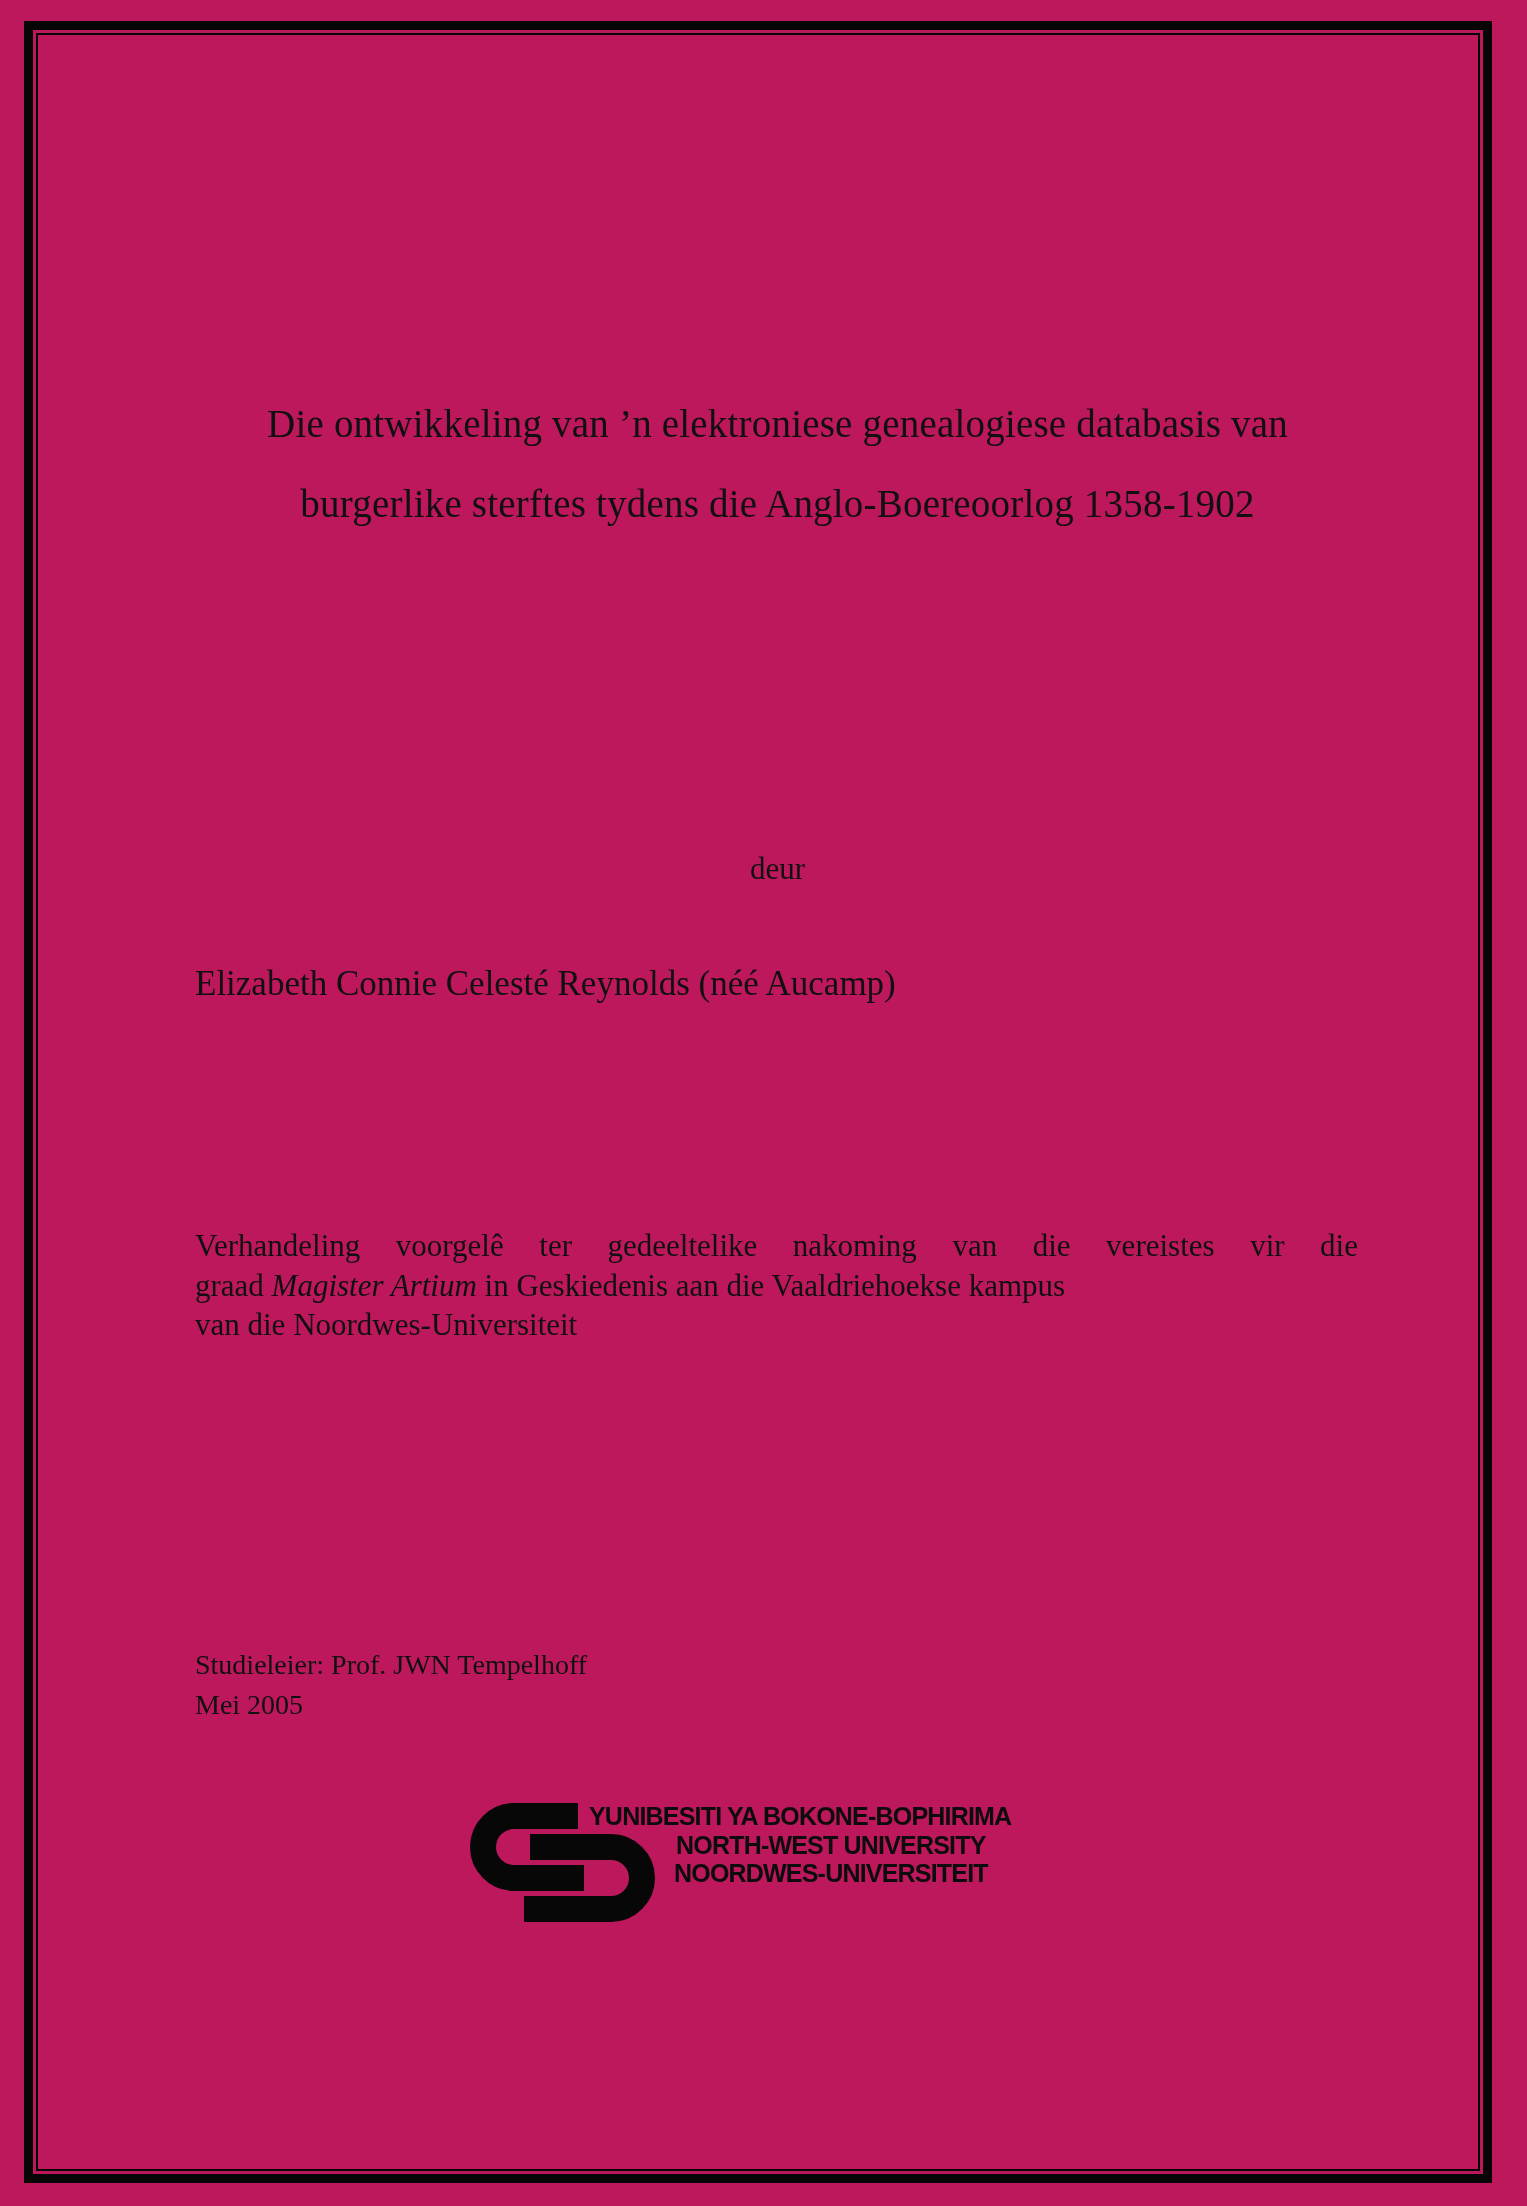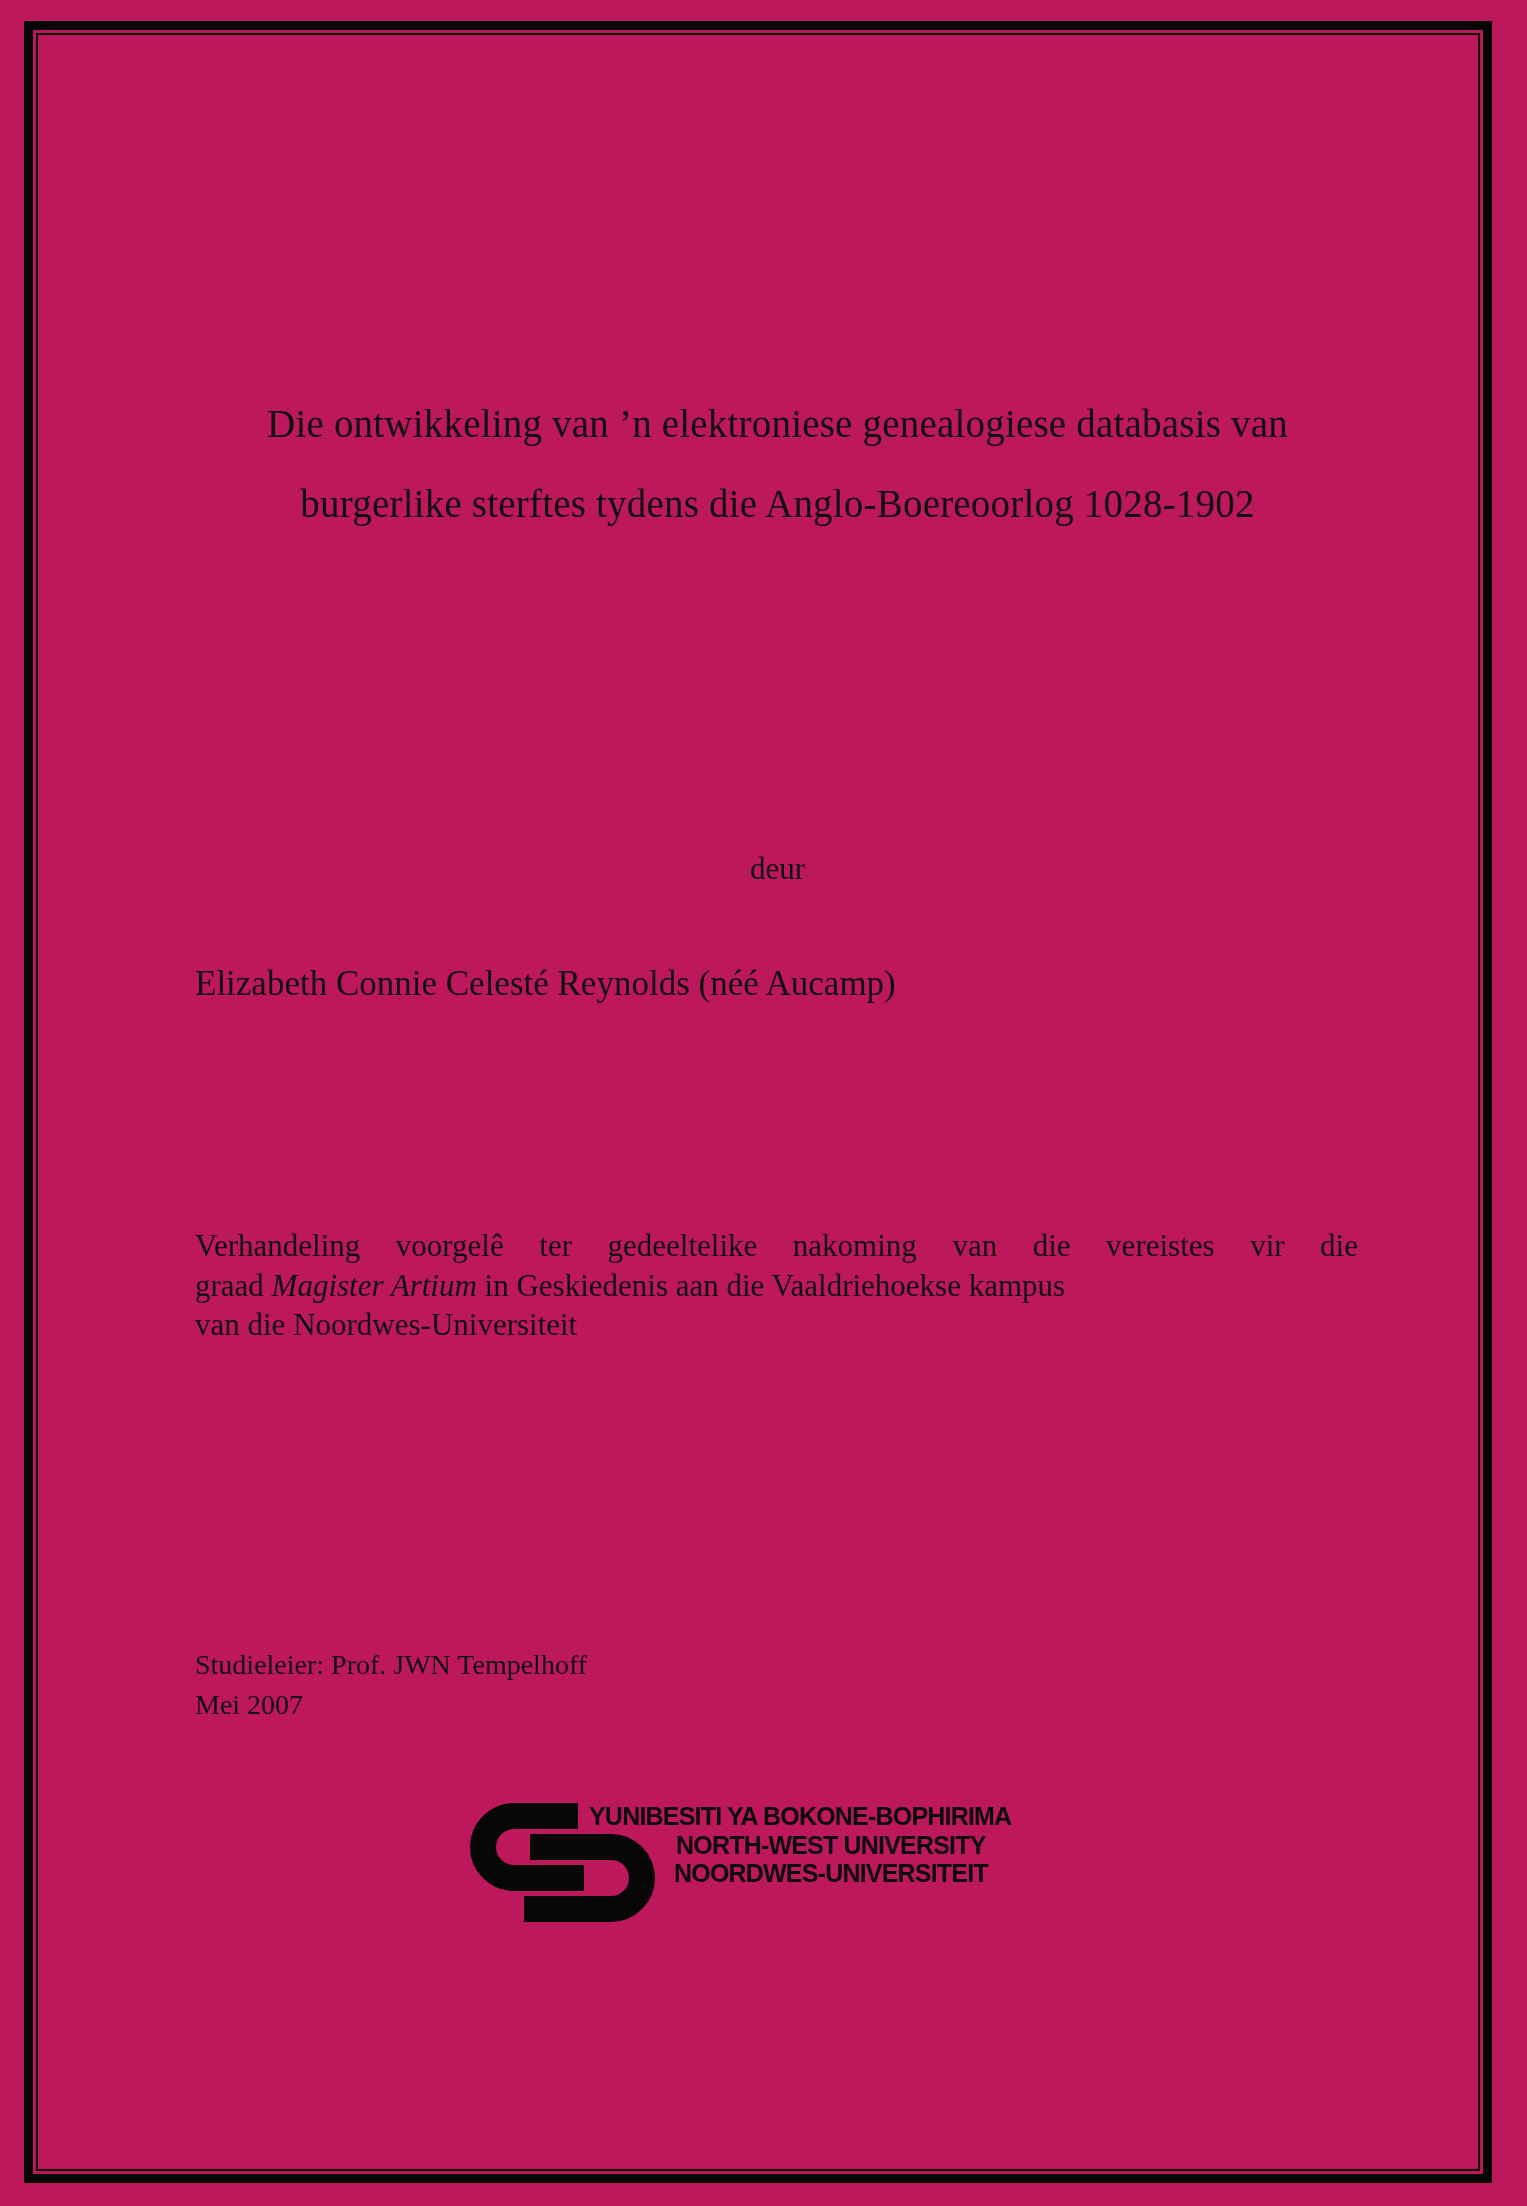--- a/index.html
+++ b/index.html
@@ -71,36 +71,36 @@
 <body>
 
 <div class="page">
 
   <div class="frame-outer">
     <div class="frame-inner"></div>
   </div>
 
   <div class="title-block">
     <div>Die ontwikkeling van ’n elektroniese genealogiese databasis van</div>
-    <div>burgerlike sterftes tydens die Anglo-Boereoorlog 1028-1902</div>
+    <div>burgerlike sterftes tydens die Anglo-Boereoorlog 1358-1902</div>
   </div>
 
   <div class="byline">deur</div>
 
   <div class="author-line">Elizabeth Connie Celesté Reynolds (néé Aucamp)</div>
 
   <div class="degree-block">
     <div class="degree-line-just">Verhandeling voorgelê ter gedeeltelike nakoming van die vereistes vir die</div>
     <div><span>graad </span><span class="italic">Magister Artium</span><span> in Geskiedenis aan die Vaaldriehoekse kampus</span></div>
     <div>van die Noordwes-Universiteit</div>
   </div>
 
   <div class="supervisor-block">
     <div>Studieleier: Prof. JWN Tempelhoff</div>
-    <div>Mei 2007</div>
+    <div>Mei 2005</div>
   </div>
 
   <div class="logo-block">
     <svg class="logo-mark" width="196" height="133" viewBox="0 0 196 133" xmlns="http://www.w3.org/2000/svg">
       <path d="M113 14 H49 A31 31 0 0 0 49 76 H119" fill="none" stroke="#070707" stroke-width="26"></path>
       <path d="M65 45 H146 A31 31 0 0 1 146 107 H59" fill="none" stroke="#070707" stroke-width="26"></path>
     </svg>
     <div class="logo-text l1">YUNIBESITI YA BOKONE-BOPHIRIMA</div>
     <div class="logo-text l2">NORTH-WEST UNIVERSITY</div>
     <div class="logo-text l3">NOORDWES-UNIVERSITEIT</div>

